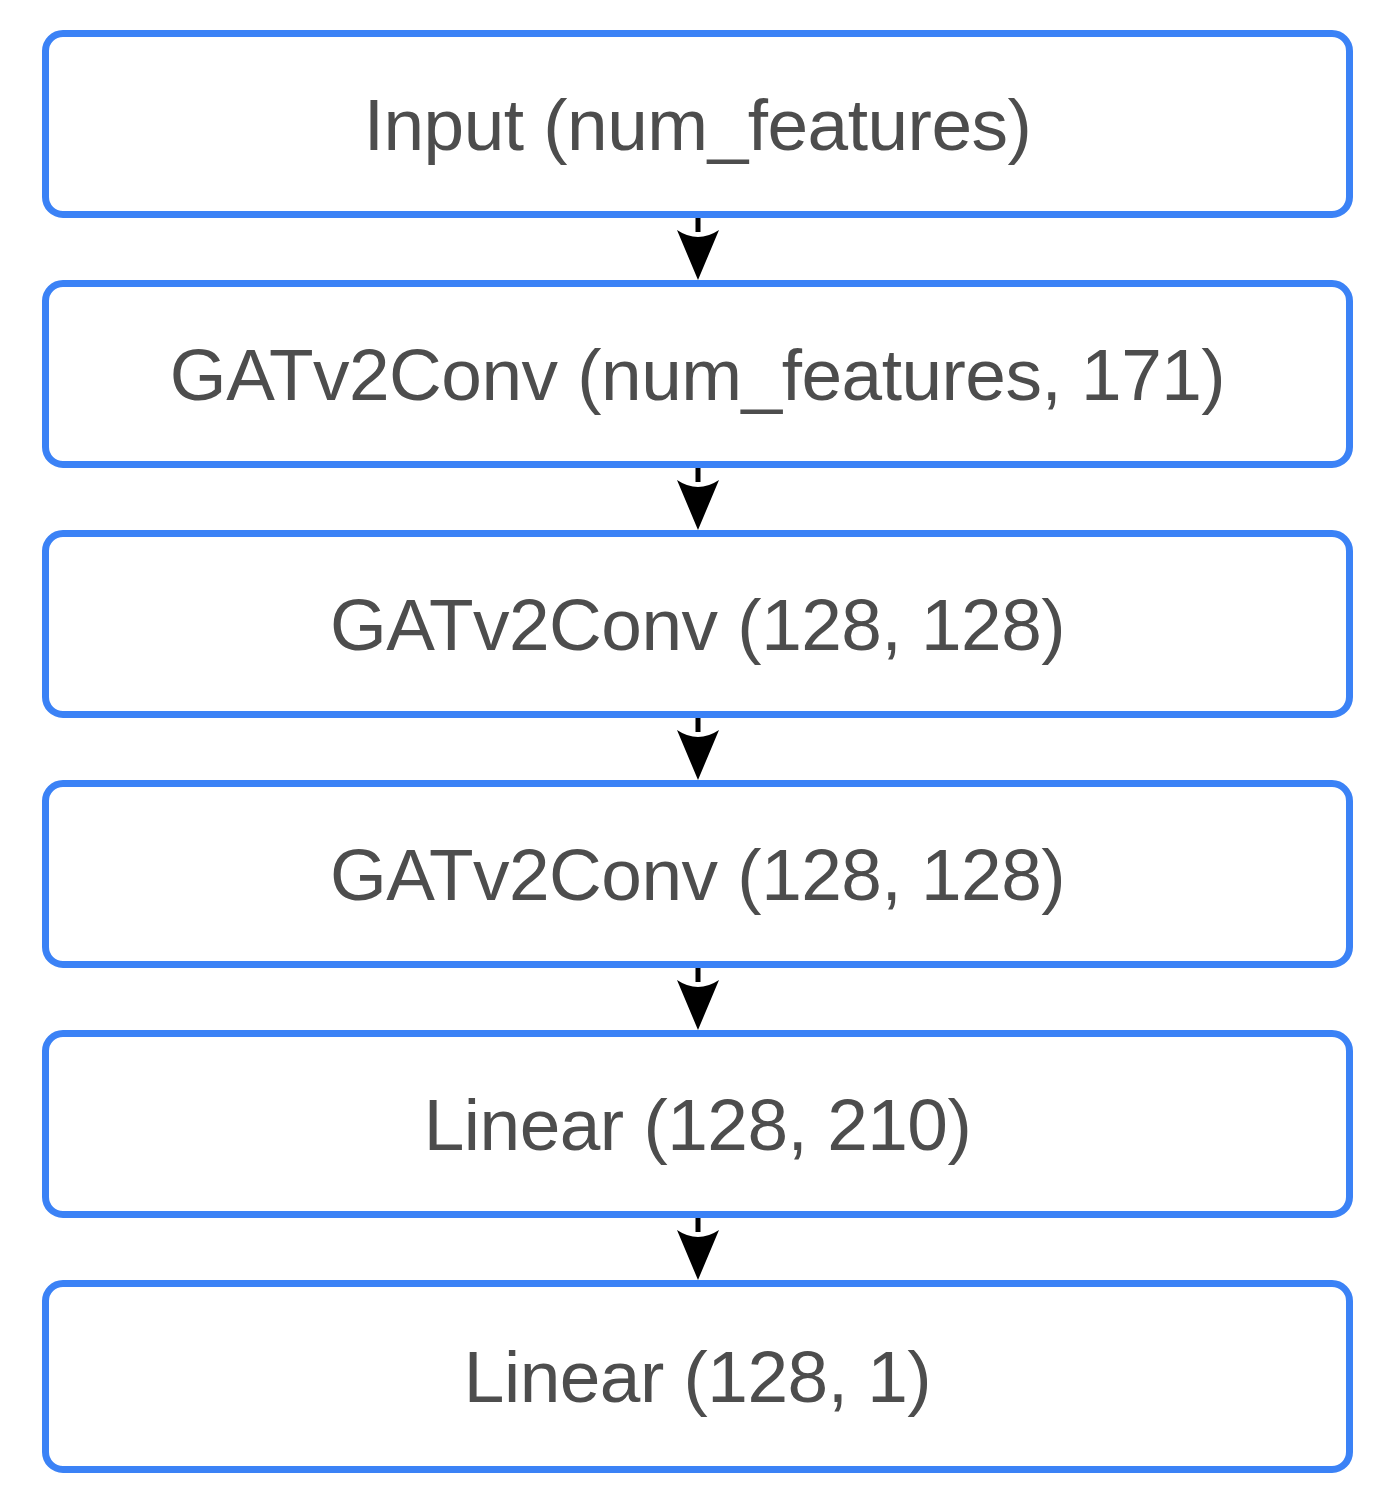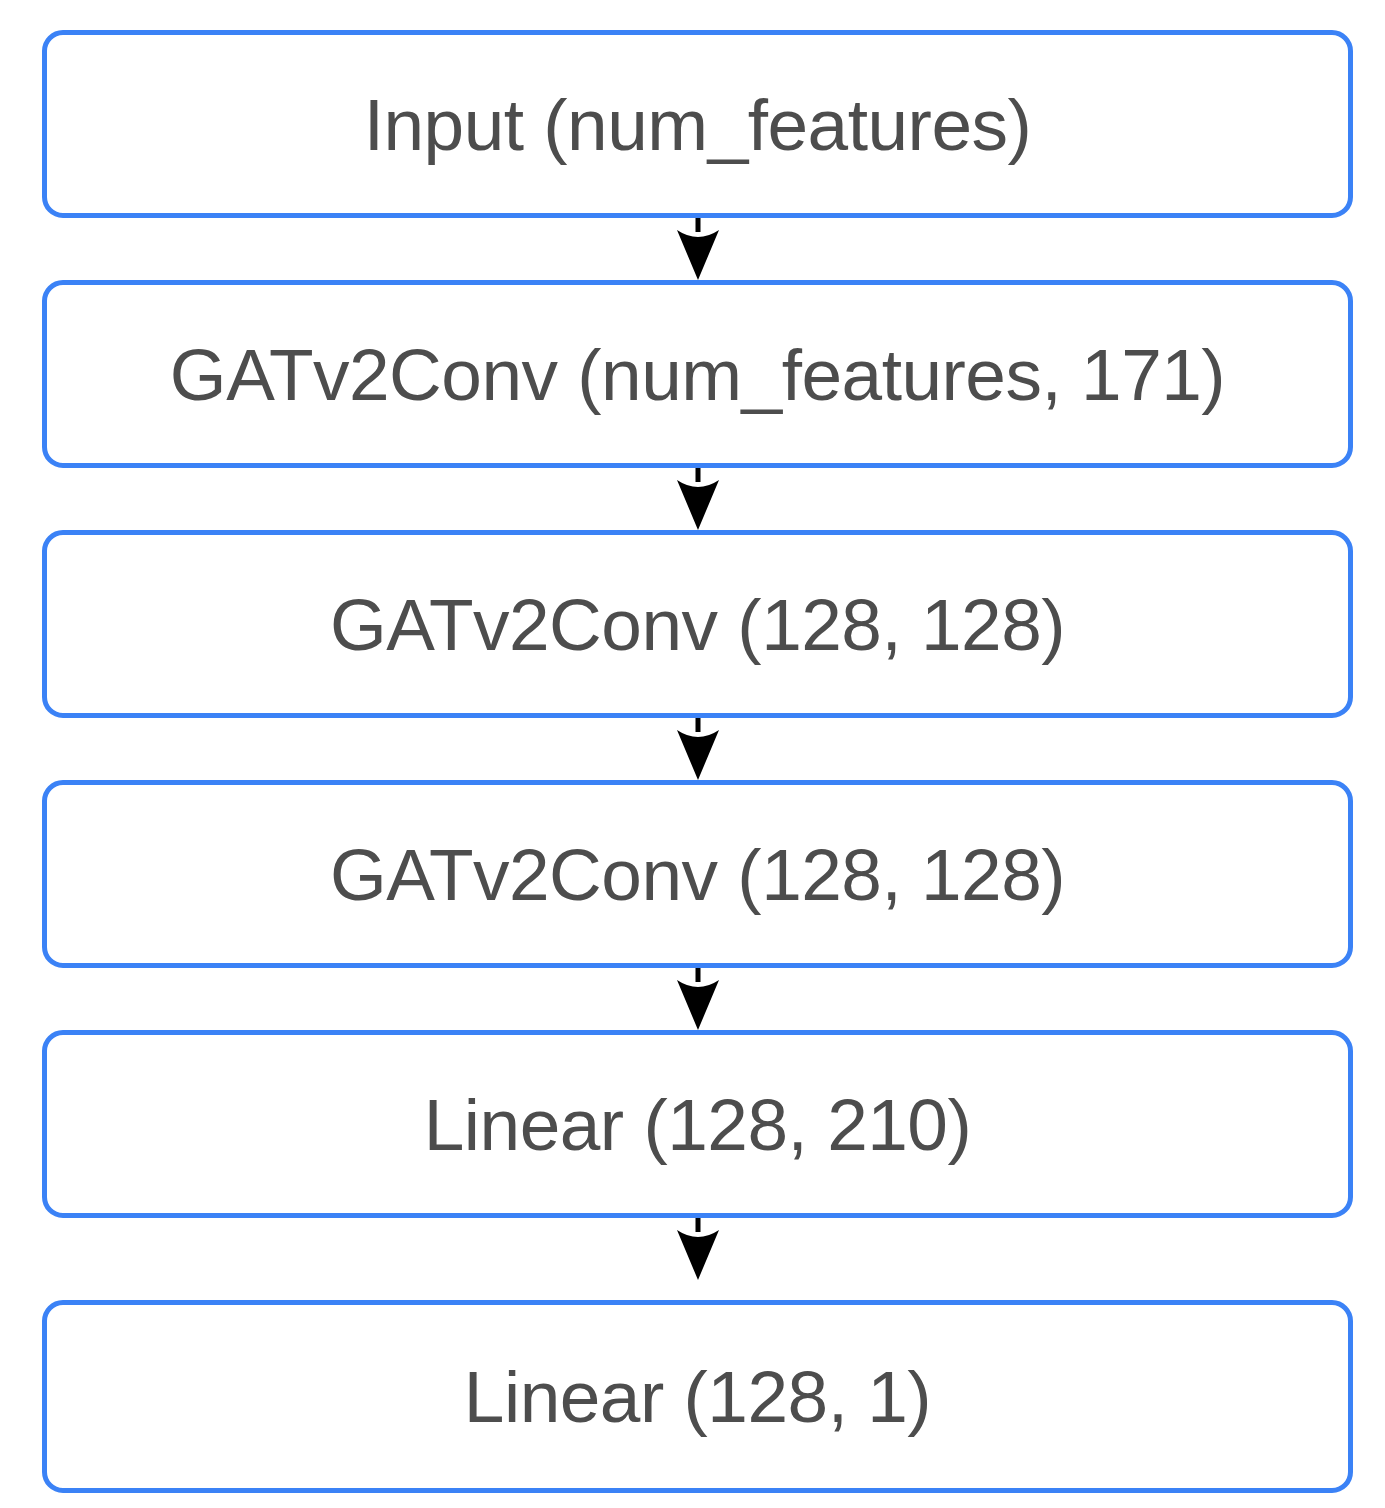--- a/index.html
+++ b/index.html
@@ -31,21 +31,21 @@
     align-items: center;
     padding: 30px 32px 30px 42px;
     box-sizing: border-box;
   }
   .node {
     position: relative;
     width: 1311px;
     height: 188px;
     flex: 0 0 188px;
     box-sizing: border-box;
-    border: 5px solid #3b82f6;
+    border: 7px solid #3b82f6;
     border-radius: 21px;
     background: #ffffff;
     display: flex;
     align-items: center;
     justify-content: center;
     margin-left: 0;
   }
   .node-label {
     font-family: "Liberation Sans", sans-serif;
     font-size: 73px;
@@ -65,21 +65,20 @@
     align-items: center;
     justify-content: center;
   }
   .edge svg {
     display: block;
     overflow: visible;
   }
   .node-last {
     height: 193px;
     flex: 0 0 193px;
-    margin-top: 20px;
   }
 </style>
 </head>
 <body>
 
 <div id="diagram">
   <div class="flow">
 
     <div class="node">
       <span class="node-label">Input (num_features)</span>

